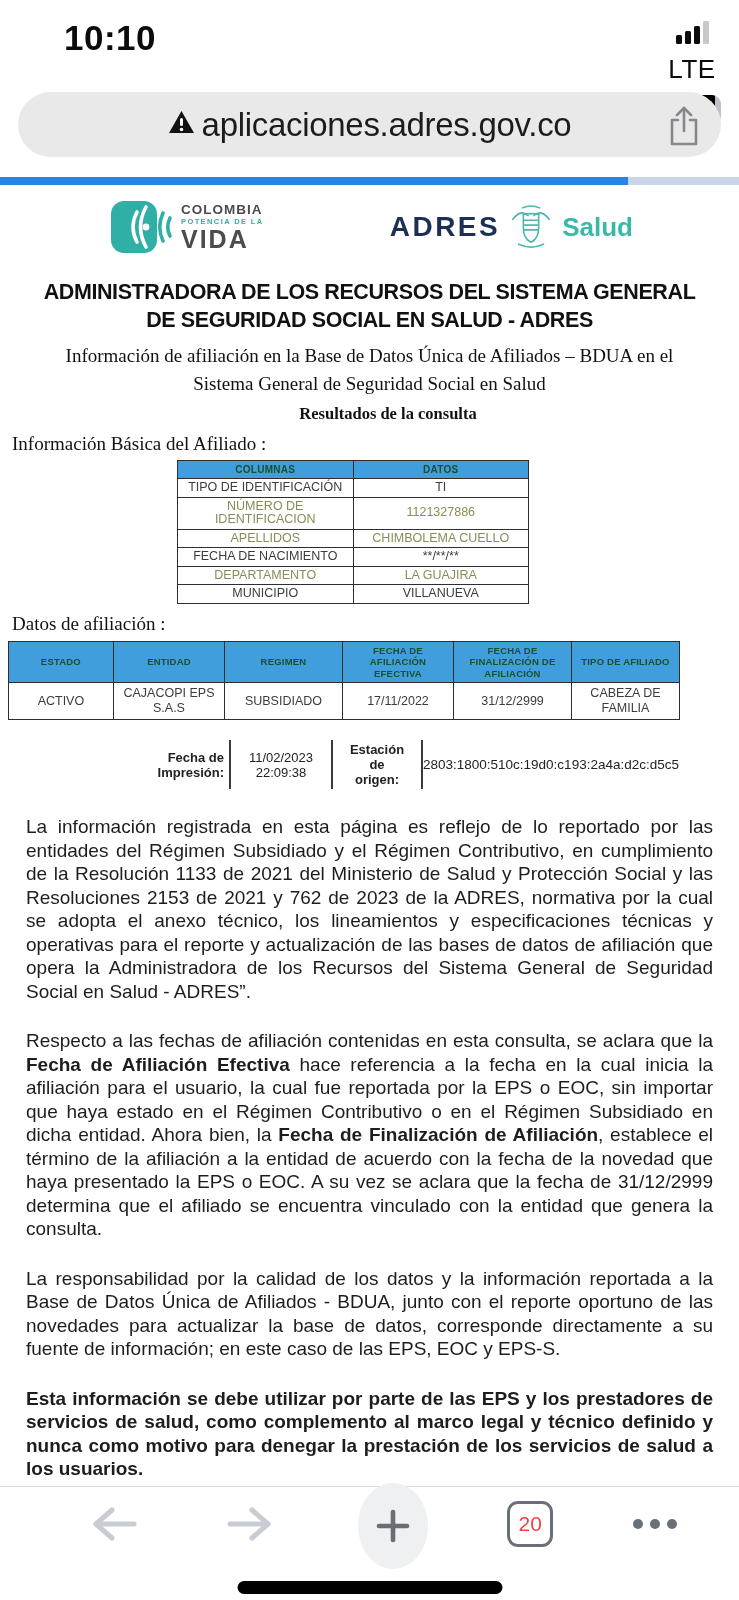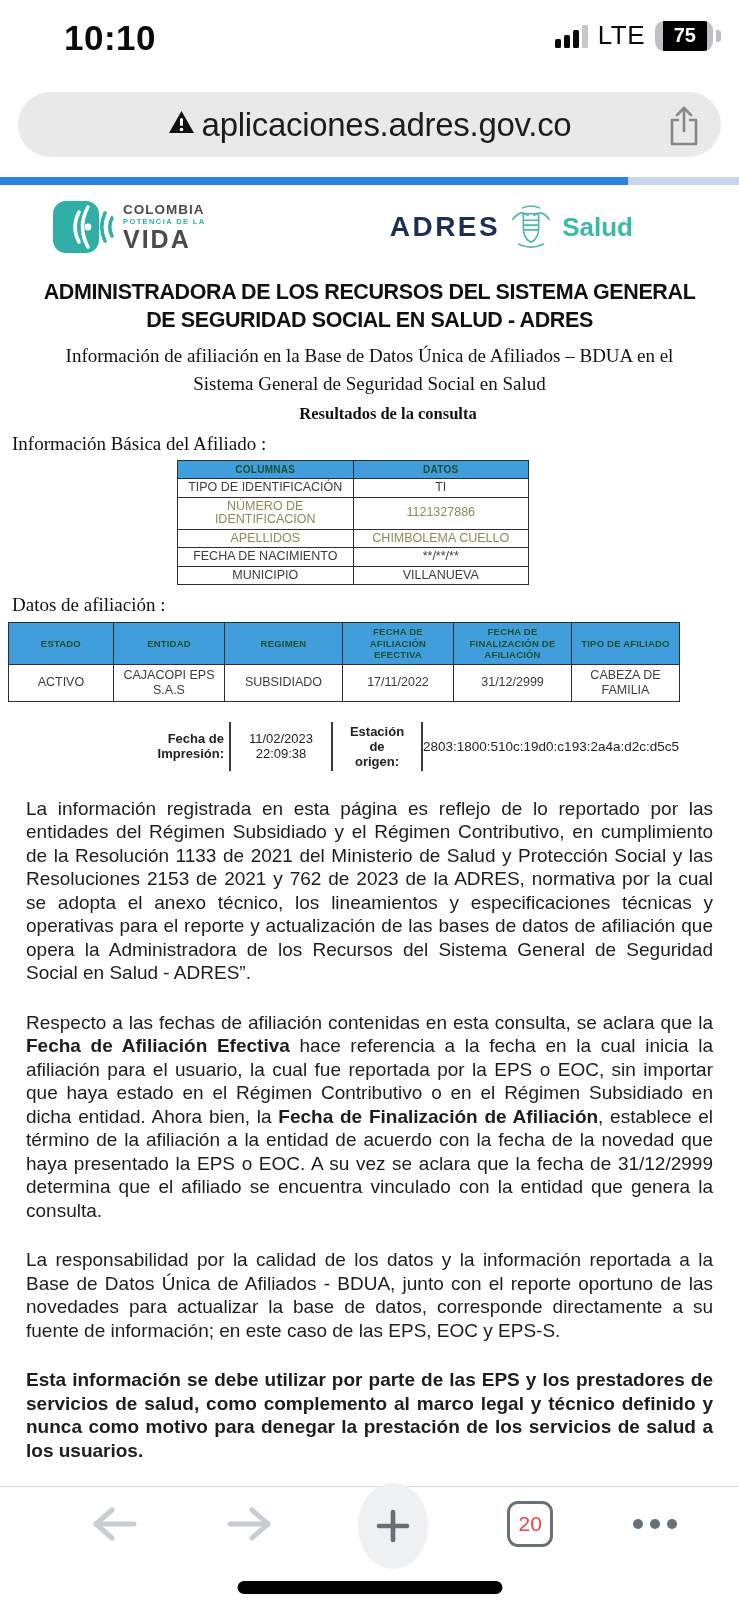--- a/index.html
+++ b/index.html
@@ -2,21 +2,21 @@
 <html><head>
 <meta charset="utf-8">
 <style>
   html,body{margin:0;padding:0;background:#fff;}
   .screen{position:relative;width:739px;height:1600px;margin:0 auto;background:#fff;overflow:hidden;
           font-family:"Liberation Sans",sans-serif;}
 
   
   .status-bar{position:relative;height:70px;}
   .sb-time{position:absolute;left:64px;top:18px;font-size:35px;font-weight:700;color:#0b0b0b;letter-spacing:.5px;}
-  .sb-right{position:absolute;right:18px;top:20px;display:flex;align-items:center;gap:10px;}
+  .sb-right{position:absolute;right:18px;top:20px;display:flex;align-items:center;gap:10px;flex-direction:column;}
   .sig{display:flex;align-items:flex-end;gap:3px;height:24px;}
   .sig i{display:block;width:6px;border-radius:1.5px;background:#0b0b0b;}
   .sig i:nth-child(1){height:9px;} .sig i:nth-child(2){height:13px;}
   .sig i:nth-child(3){height:18px;} .sig i:nth-child(4){height:23px;background:#c7c7cc;}
   .sb-lte{font-size:26px;color:#0b0b0b;font-weight:500;letter-spacing:.5px;}
   .battery{position:relative;width:58px;height:30px;border-radius:9px;background:#bfbfc4;overflow:hidden;}
   .battery .fill{position:absolute;left:8px;top:0;bottom:0;background:#000;display:flex;align-items:center;justify-content:center;}
   .battery .fill span{color:#fff;font-size:20px;font-weight:700;}
   .battery-cap{width:5px;height:12px;background:#bfbfc4;border-radius:0 3px 3px 0;margin-left:-7px;}
 
@@ -25,21 +25,21 @@
   .addr-pill{height:65px;border-radius:33px;background:#e9e9ea;display:flex;align-items:center;justify-content:center;position:relative;}
   .addr-center{display:flex;align-items:center;gap:7px;}
   .addr-url{font-size:33px;color:#1c1c1e;letter-spacing:-.3px;}
   .share-btn{position:absolute;right:20px;top:13px;}
 
   
   .progress{margin-top:20px;height:8px;background:#c9d6ea;position:relative;}
   .progress .p-fill{position:absolute;left:0;top:0;bottom:0;background:#2c82df;}
 
   
-  .logos{margin-top:12px;padding:0 106px 0 52px;display:flex;justify-content:space-between;align-items:center;height:60px;}
+  .logos{margin-top:12px;padding:0 106px 0 110px;display:flex;justify-content:space-between;align-items:center;height:60px;}
   .colombia{display:flex;align-items:center;}
   .col-text{margin-left:7px;line-height:1;}
   .col-l1{font-size:13.5px;font-weight:700;color:#4c4c4c;letter-spacing:1px;}
   .col-l2{font-size:7.5px;font-weight:700;color:#2fafa5;letter-spacing:1.4px;margin-top:2px;}
   .col-l3{font-size:25px;font-weight:700;color:#4c4c4c;letter-spacing:2px;margin-top:1px;}
   .adres{display:flex;align-items:center;gap:9px;}
   .adres-word{font-size:28px;font-weight:800;color:#1d2f56;letter-spacing:2.5px;}
   .adres-salud{font-size:26px;font-weight:700;color:#3cb8a8;}
 
   
@@ -195,20 +195,24 @@
           <td>1121327886</td>
         </tr>
       <tr class="alt">
           <td>APELLIDOS</td>
           <td>CHIMBOLEMA CUELLO</td>
         </tr>
       <tr>
           <td>FECHA DE NACIMIENTO</td>
           <td>**/**/**</td>
         </tr>
+      <tr class="alt">
+          <td>DEPARTAMENTO</td>
+          <td>LA GUAJIRA</td>
+        </tr>
       <tr>
           <td>MUNICIPIO</td>
           <td>VILLANUEVA</td>
         </tr>
     </tbody>
   </table>
 
   <div class="section-h">Datos de afiliación :</div>
 
   <table class="t-afil">

